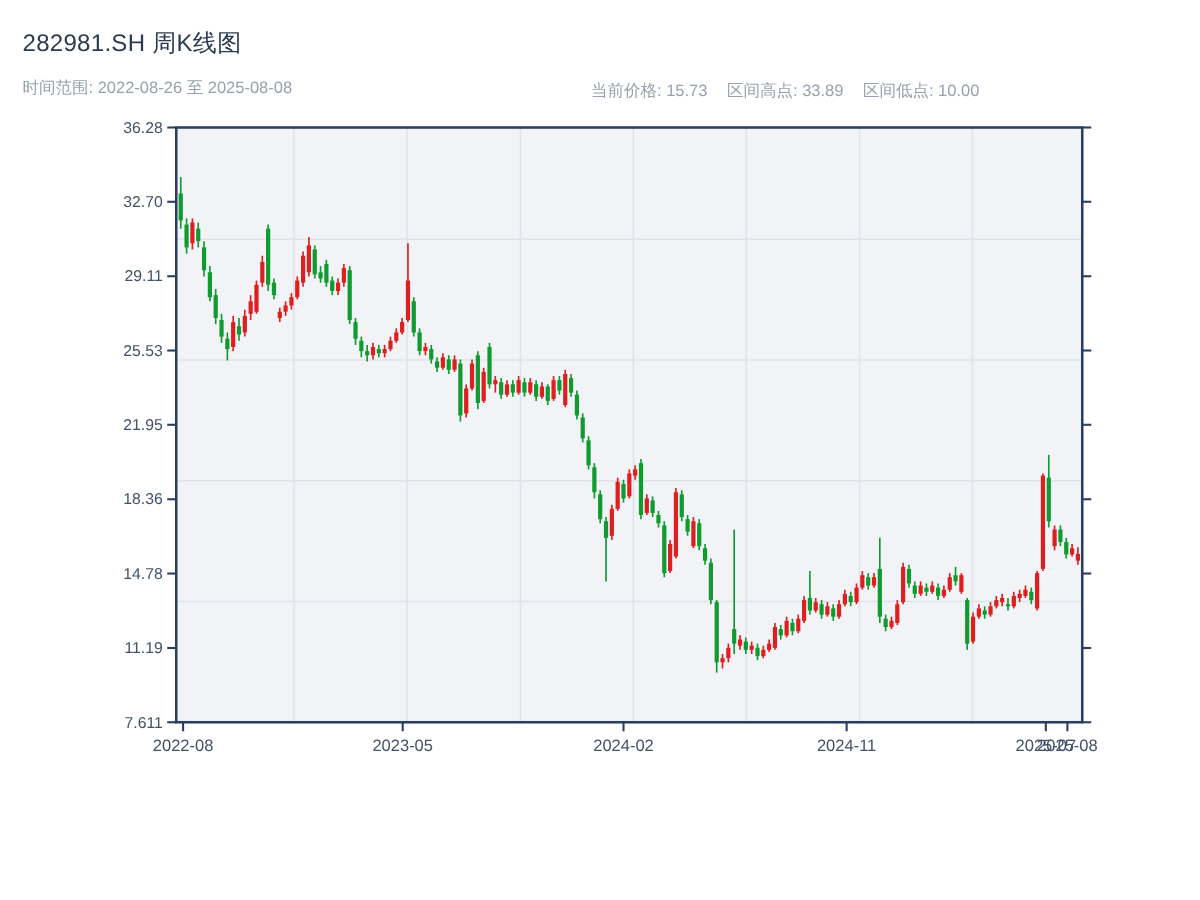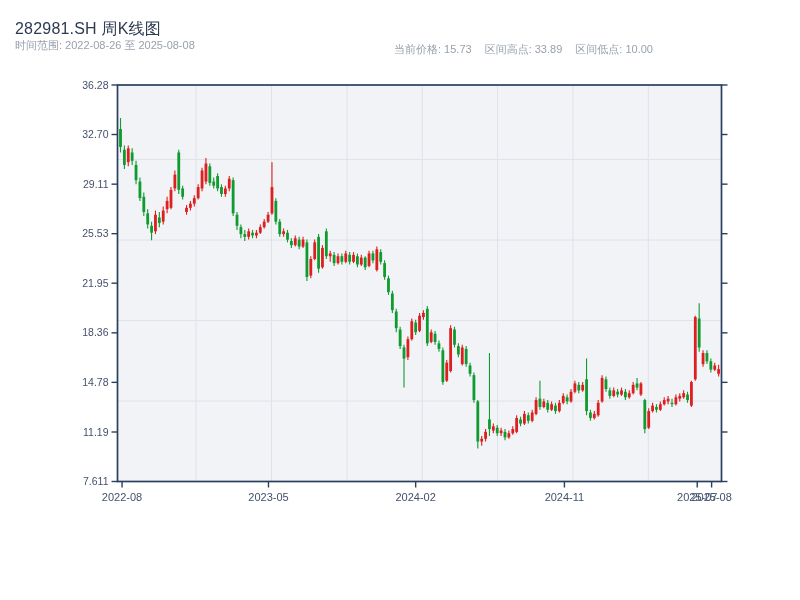--- a/index.html
+++ b/index.html
@@ -1,21 +1,21 @@
 <!DOCTYPE html>
 <html><head>
 <meta charset="utf-8">
 <style>
   html,body{margin:0;padding:0;background:#ffffff;}
   body{width:800px;height:600px;position:relative;overflow:hidden;
        font-family:"Liberation Sans","DejaVu Sans",sans-serif;}
   .page-title{position:absolute;left:15px;top:19px;font-size:16px;font-weight:500;
        color:#2c3b52;letter-spacing:.2px;}
-  .sub-row{position:absolute;left:15px;top:38px;font-size:11px;color:#98a1ad;text-align:right;}
-  .stats-row{position:absolute;left:394px;top:42px;font-size:11px;color:#98a1ad;
+  .sub-row{position:absolute;left:15px;top:51px;font-size:11px;color:#98a1ad;text-align:right;}
+  .stats-row{position:absolute;left:394px;top:53px;font-size:11px;color:#98a1ad;
        white-space:nowrap;}
   .stats-row span{margin-right:13px;}
   #chart{position:absolute;left:0;top:0;}
   .ylab{font-size:10.5px;fill:#42526b;}
   .xlab{font-size:11px;fill:#42526b;}
 </style>
 </head>
 <body>
 
 <div class="page-title">282981.SH 周K线图</div>

